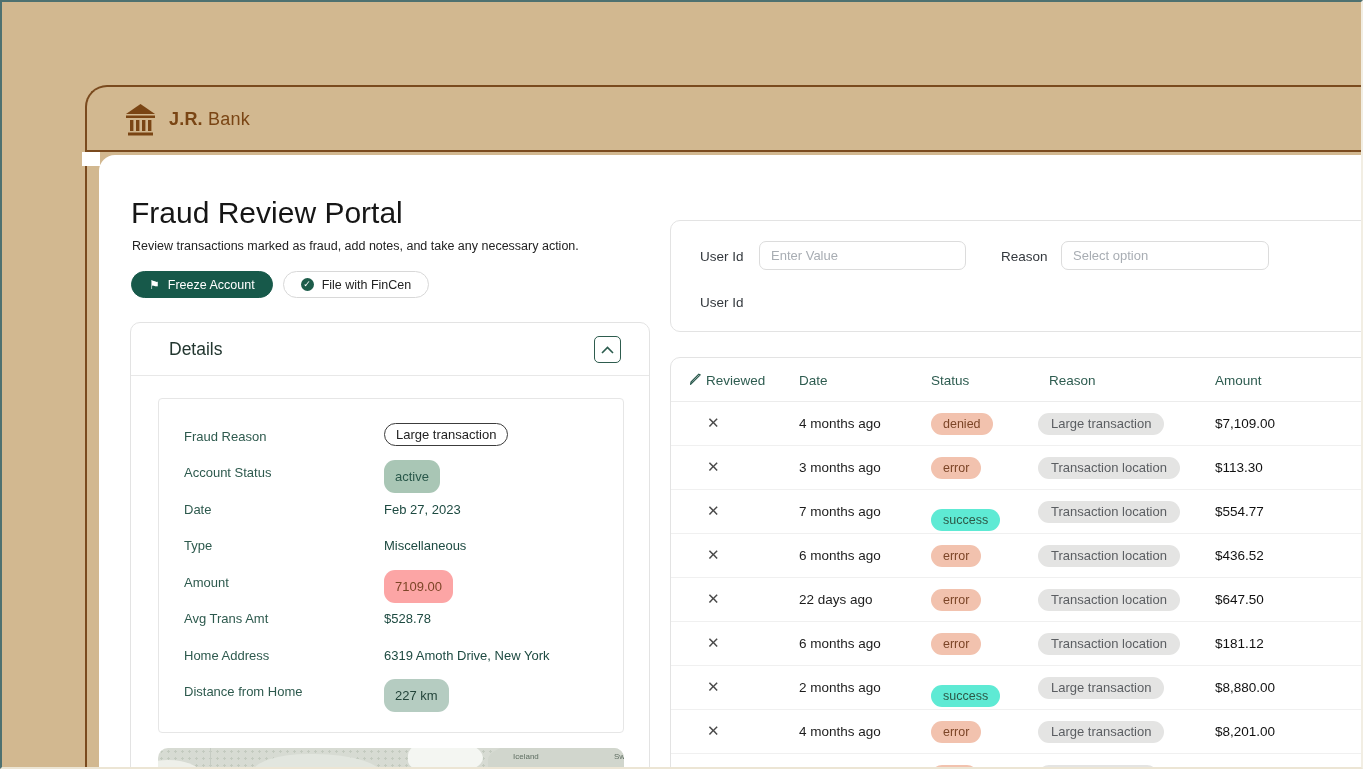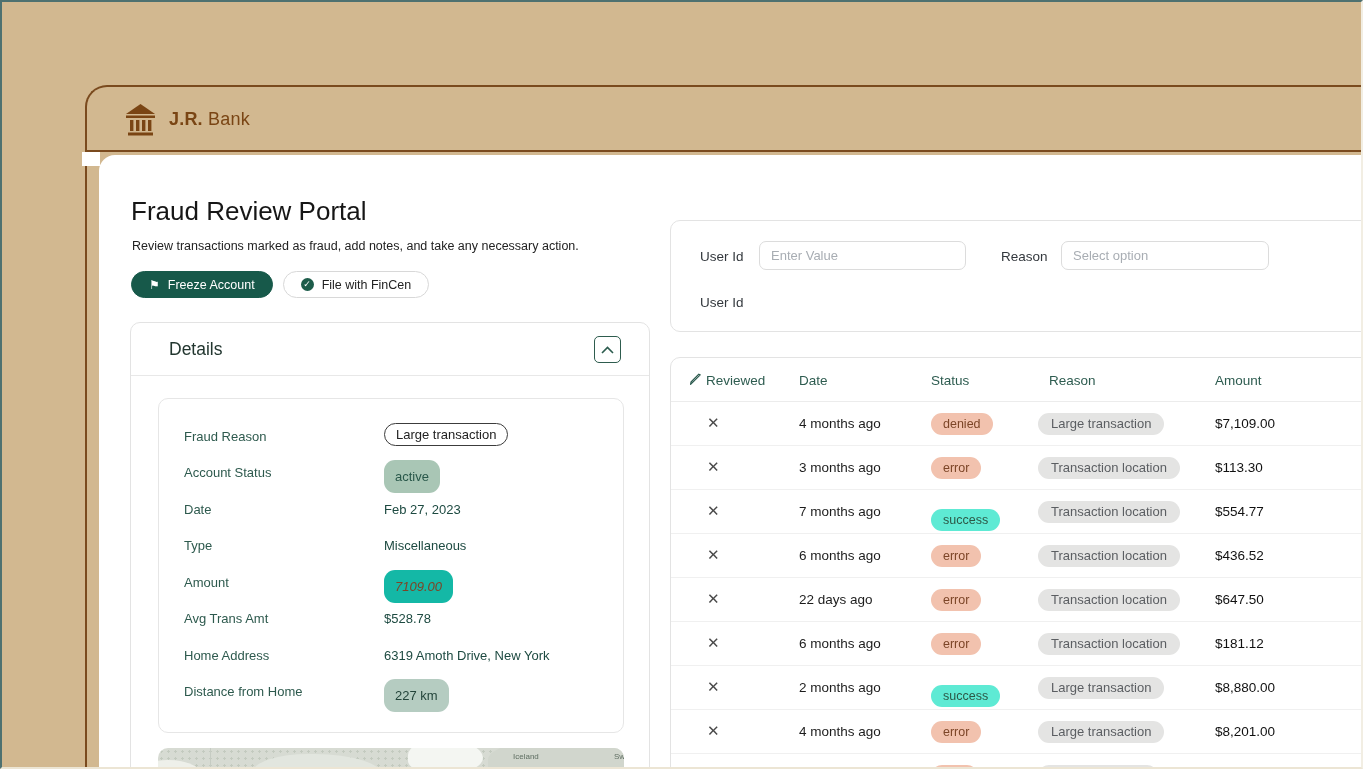--- a/index.html
+++ b/index.html
@@ -22,40 +22,40 @@
   .brand { position:absolute; left:38px; top:16px; display:flex; align-items:center; gap:13px; }
   .brand-text { font-size:18px; color:#7a4514; letter-spacing:.2px; }
   .brand-text b { font-weight:bold; }
   .nav-links { position:absolute; left:212px; top:0; height:65px; display:flex; align-items:center; gap:30px; }
   .nav-link { font-size:15.5px; color:#7b4c22; cursor:pointer; }
   
   #notch { position:absolute; left:80px; top:150px; width:18px; height:14px; background:#ffffff; z-index:4; }
   
   #panel { position:absolute; left:97px; top:153px; right:0; bottom:0; background:#ffffff; border-top-left-radius:16px; z-index:3; }
   
-  .page-title { position:absolute; left:129px; top:194px; font-size:26px; font-weight:500; color:#161616; z-index:5; }
+  .page-title { position:absolute; left:129px; top:194px; font-size:30px; font-weight:500; color:#161616; z-index:5; }
   .page-sub { position:absolute; left:130px; top:237px; font-size:12.5px; color:#222; z-index:5; }
   .btn-row { position:absolute; left:129px; top:269px; display:flex; gap:10px; z-index:5; }
   .btn { height:27px; display:inline-flex; align-items:center; gap:8px; padding:0 17px; border-radius:14px; font-size:12.5px; cursor:pointer; }
   .btn-freeze { background:#17594a; color:#fff; border:1px solid #17594a; }
   .flag-ico { font-size:12px; line-height:1; }
   .btn-fincen { background:#fff; color:#222; border:1px solid #d8d8d8; }
   .check-ico { width:13px; height:13px; border-radius:50%; background:#1d5c4a; color:#fff; font-size:9px; line-height:13px; text-align:center; }
   .details-card { position:absolute; left:128px; top:320px; width:520px; height:480px; background:#fff; border:1px solid #e3e3e3; border-radius:10px; z-index:5; }
   .details-head { position:relative; height:53px; border-bottom:1px solid #e8e8e8; }
   .details-title { position:absolute; left:29px; top:16px; font-size:17.5px; color:#22362f;margin-left:9px; }
   .collapse-btn { position:absolute; right:28px; top:13px; width:27px; height:27px; border:1.5px solid #2e5c4e; border-radius:5px; background:#fff; display:flex; align-items:center; justify-content:center; cursor:pointer; }
-  .fields-card { position:absolute; left:27px; top:75px; width:466px; height:335px; border:1px solid #e6e6e6; border-radius:10px; }
+  .fields-card { position:absolute; left:27px; top:75px; width:466px; height:335px; border:1px solid #e6e6e6; border-radius:4px; }
   .frow { position:absolute; left:0; width:100%; height:36px; }
   .frow .flabel { position:absolute; left:25px; top:10px; font-size:13px; color:#2e5a4e; }
   .frow .fval { position:absolute; left:225px; top:10px; font-size:13px; color:#1d4a41; }
   .pill-outline { display:inline-block; border:1.2px solid #3c3c3c; border-radius:13px; padding:3px 11px; font-size:13px; color:#222; position:absolute; left:225px; top:4px; }
   .badge { display:inline-block; border-radius:11px; padding:9px 11px; font-size:13px; position:absolute; left:225px; top:5px; }
   .badge-green { background:#a9c6b5; color:#29584a; }
-  .badge-pink  { background:#14b8a6; color:#7c4527;font-style:italic; }
+  .badge-pink  { background:#fca5a5; color:#7c4527; }
   .badge-sage  { background:#b5ccc1; color:#23443a; }
   .map { position:absolute; left:27px; top:425px; width:466px; height:42px; border-radius:10px 10px 0 0; overflow:hidden; cursor:grab;
     background-color:#d7dbd3;
     background-image:radial-gradient(#c3cabf 1px, transparent 1.2px); background-size:7px 7px; }
   .map .land1 { position:absolute; left:250px; top:-8px; width:75px; height:34px; background:#f4f6f2; border-radius:50% 60% 55% 45%; }
   .map .land2 { position:absolute; left:95px; top:6px; width:130px; height:42px; background:#e2e6df; border-radius:45% 55% 40% 60%; }
   .map .land3 { position:absolute; left:-25px; top:12px; width:70px; height:34px; background:#eef0ea; border-radius:50%; }
   .map .land4 { position:absolute; left:330px; top:-6px; width:160px; height:60px; background:#d1d6cd; border-radius:30% 0 0 40%; }
   .map .gline { position:absolute; left:52px; top:0; width:1px; height:100%; background:#c6ccc3; }
   .map-label { position:absolute; top:4px; font-size:8px; color:#5f6e62; }

